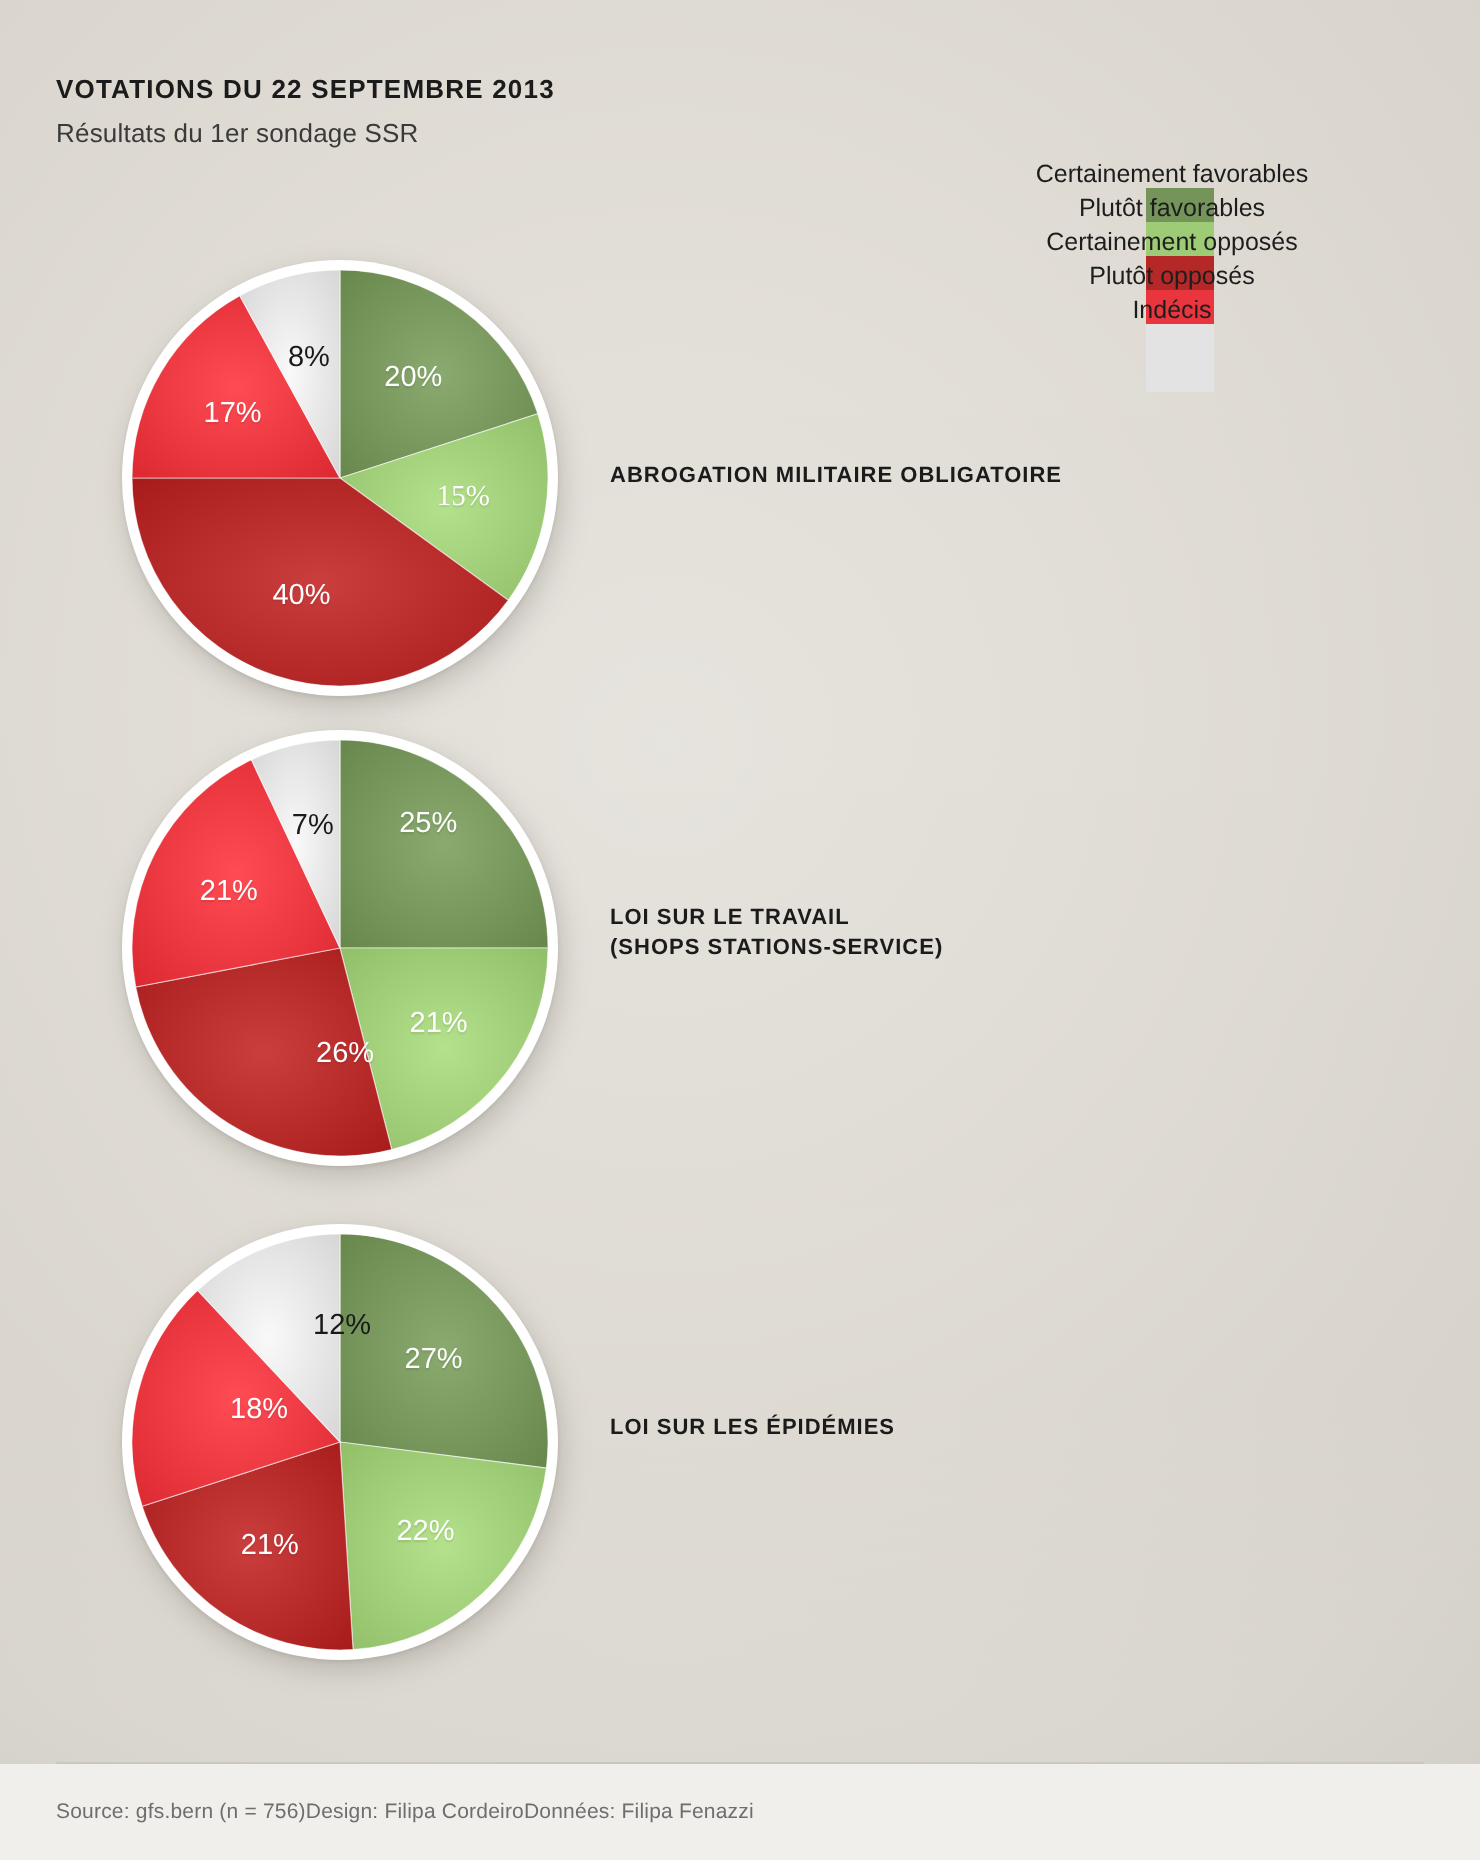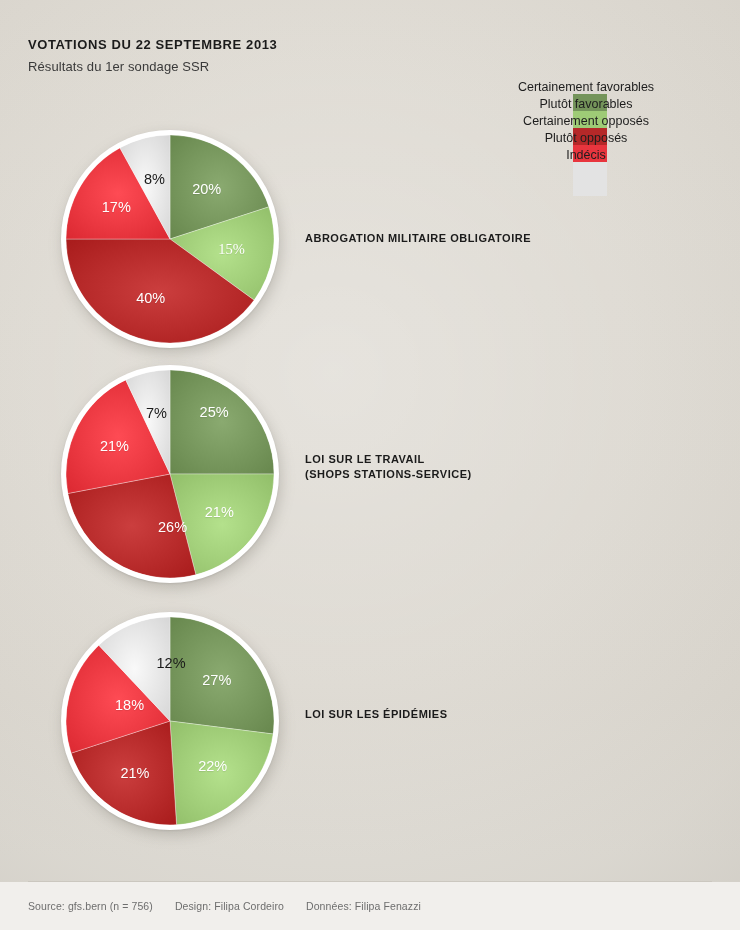--- a/index.html
+++ b/index.html
@@ -160,21 +160,20 @@
     right: 28px;
     bottom: 48px;
     height: 1px;
     background: #cbc7bf;
   }
   #footer {
     position: absolute;
     left: 28px;
     bottom: 18px;
     display: flex;
-    gap: 22px;
     font-size: 10.5px;
     color: #6e6e6e;
     letter-spacing: 0.1px;
   }
 </style>
 </head>
 <body>
 
 <div id="infographic">
 

